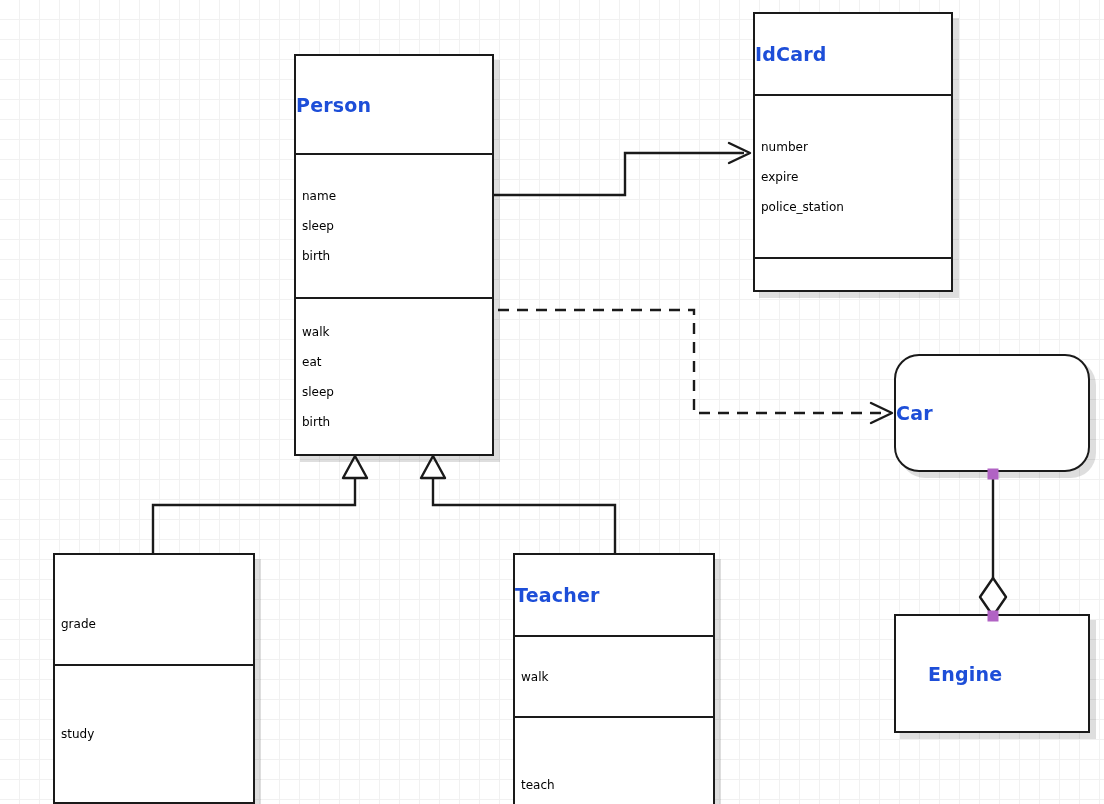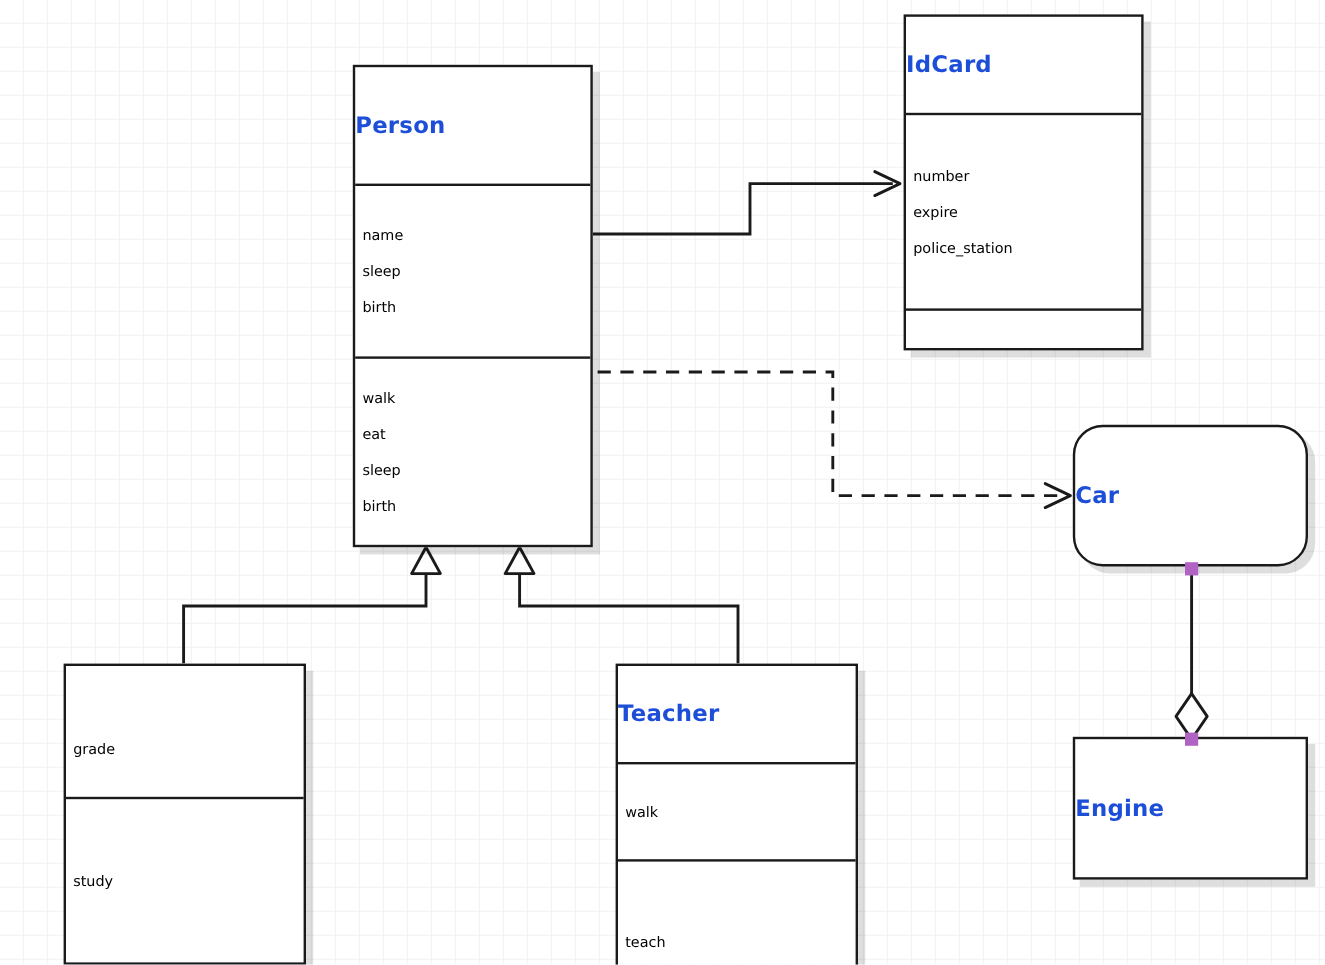--- a/index.html
+++ b/index.html
@@ -157,21 +157,21 @@
     </div>
   </div>
 
   <div class="uml-class" style="left:894px; top:354px; width:196px; height:118px;border-radius:25px;">
     <div class="compartment cls-title" style="flex:1;">
       <span>Car</span>
     </div>
   </div>
 
   <div class="uml-class" style="left:894px; top:614px; width:196px; height:119px;">
-    <div class="compartment cls-title" style="flex:1;">
+    <div class="compartment cls-title" style="flex:1;padding-left:32px;">
       <span>Engine</span>
     </div>
   </div>
 
   <div class="handle" style="left:993px; top:474px;"></div>
   <div class="handle" style="left:993px; top:616px;"></div>
 
 </div>
 
 </body></html>

